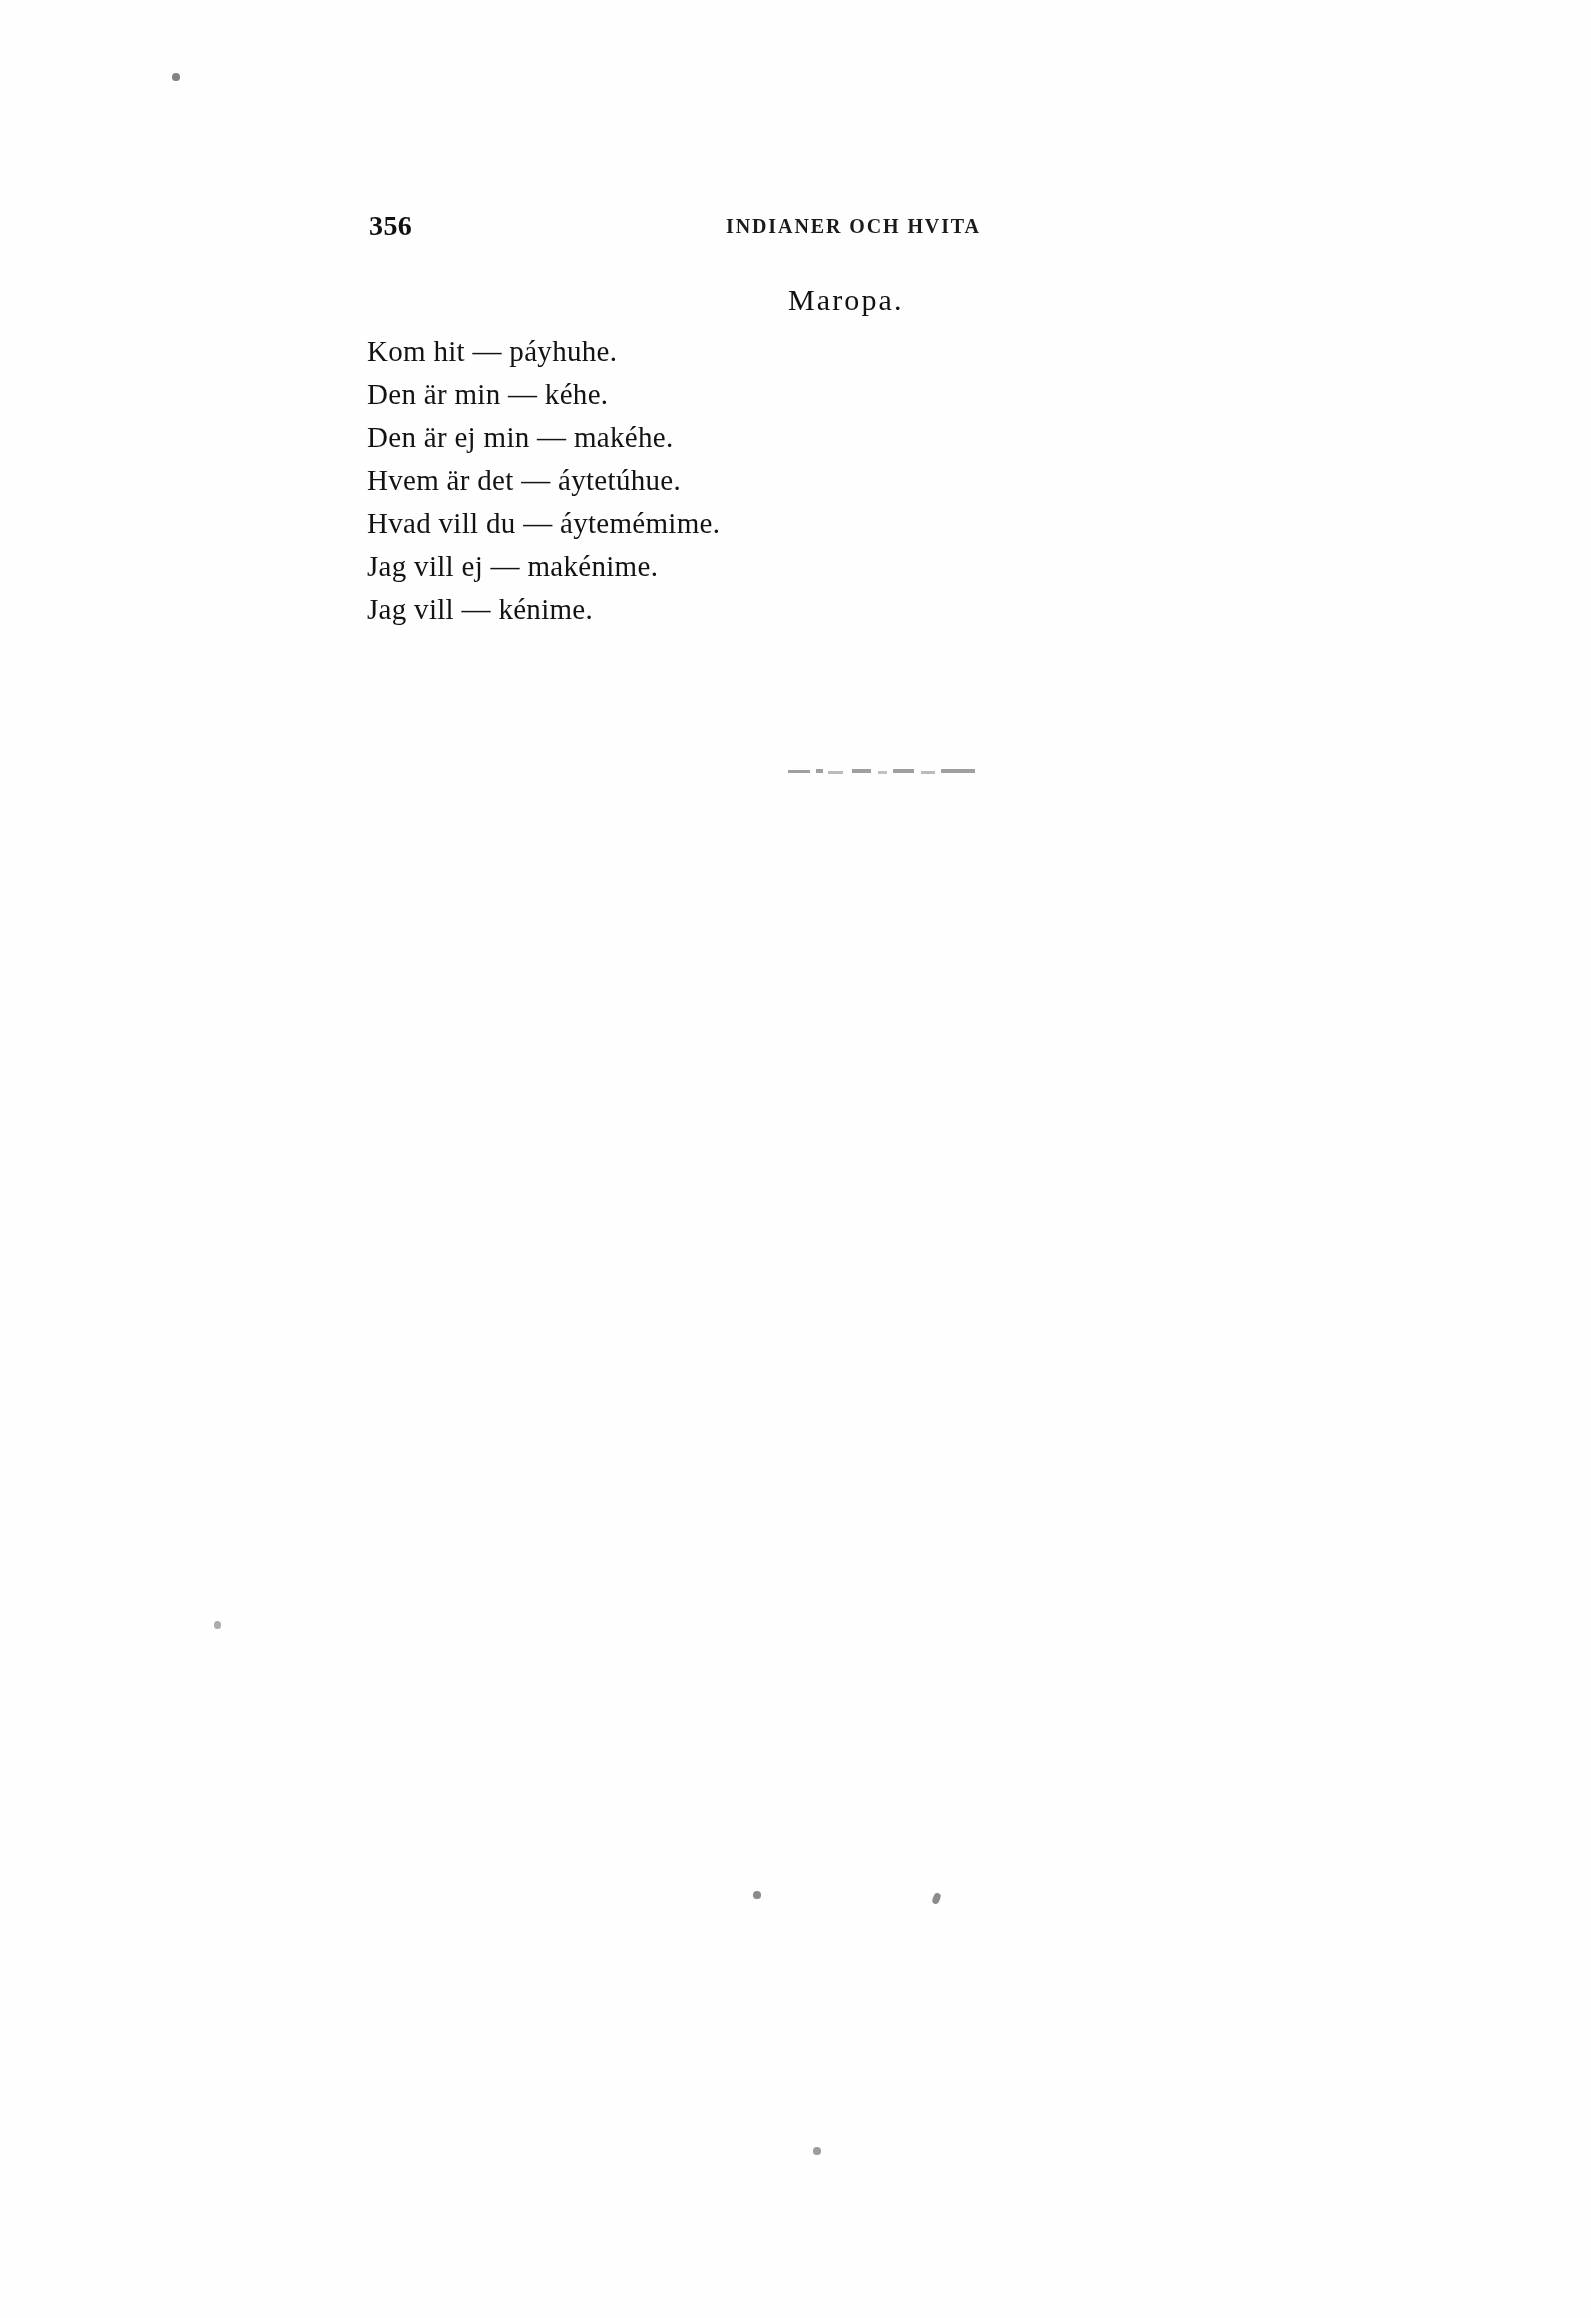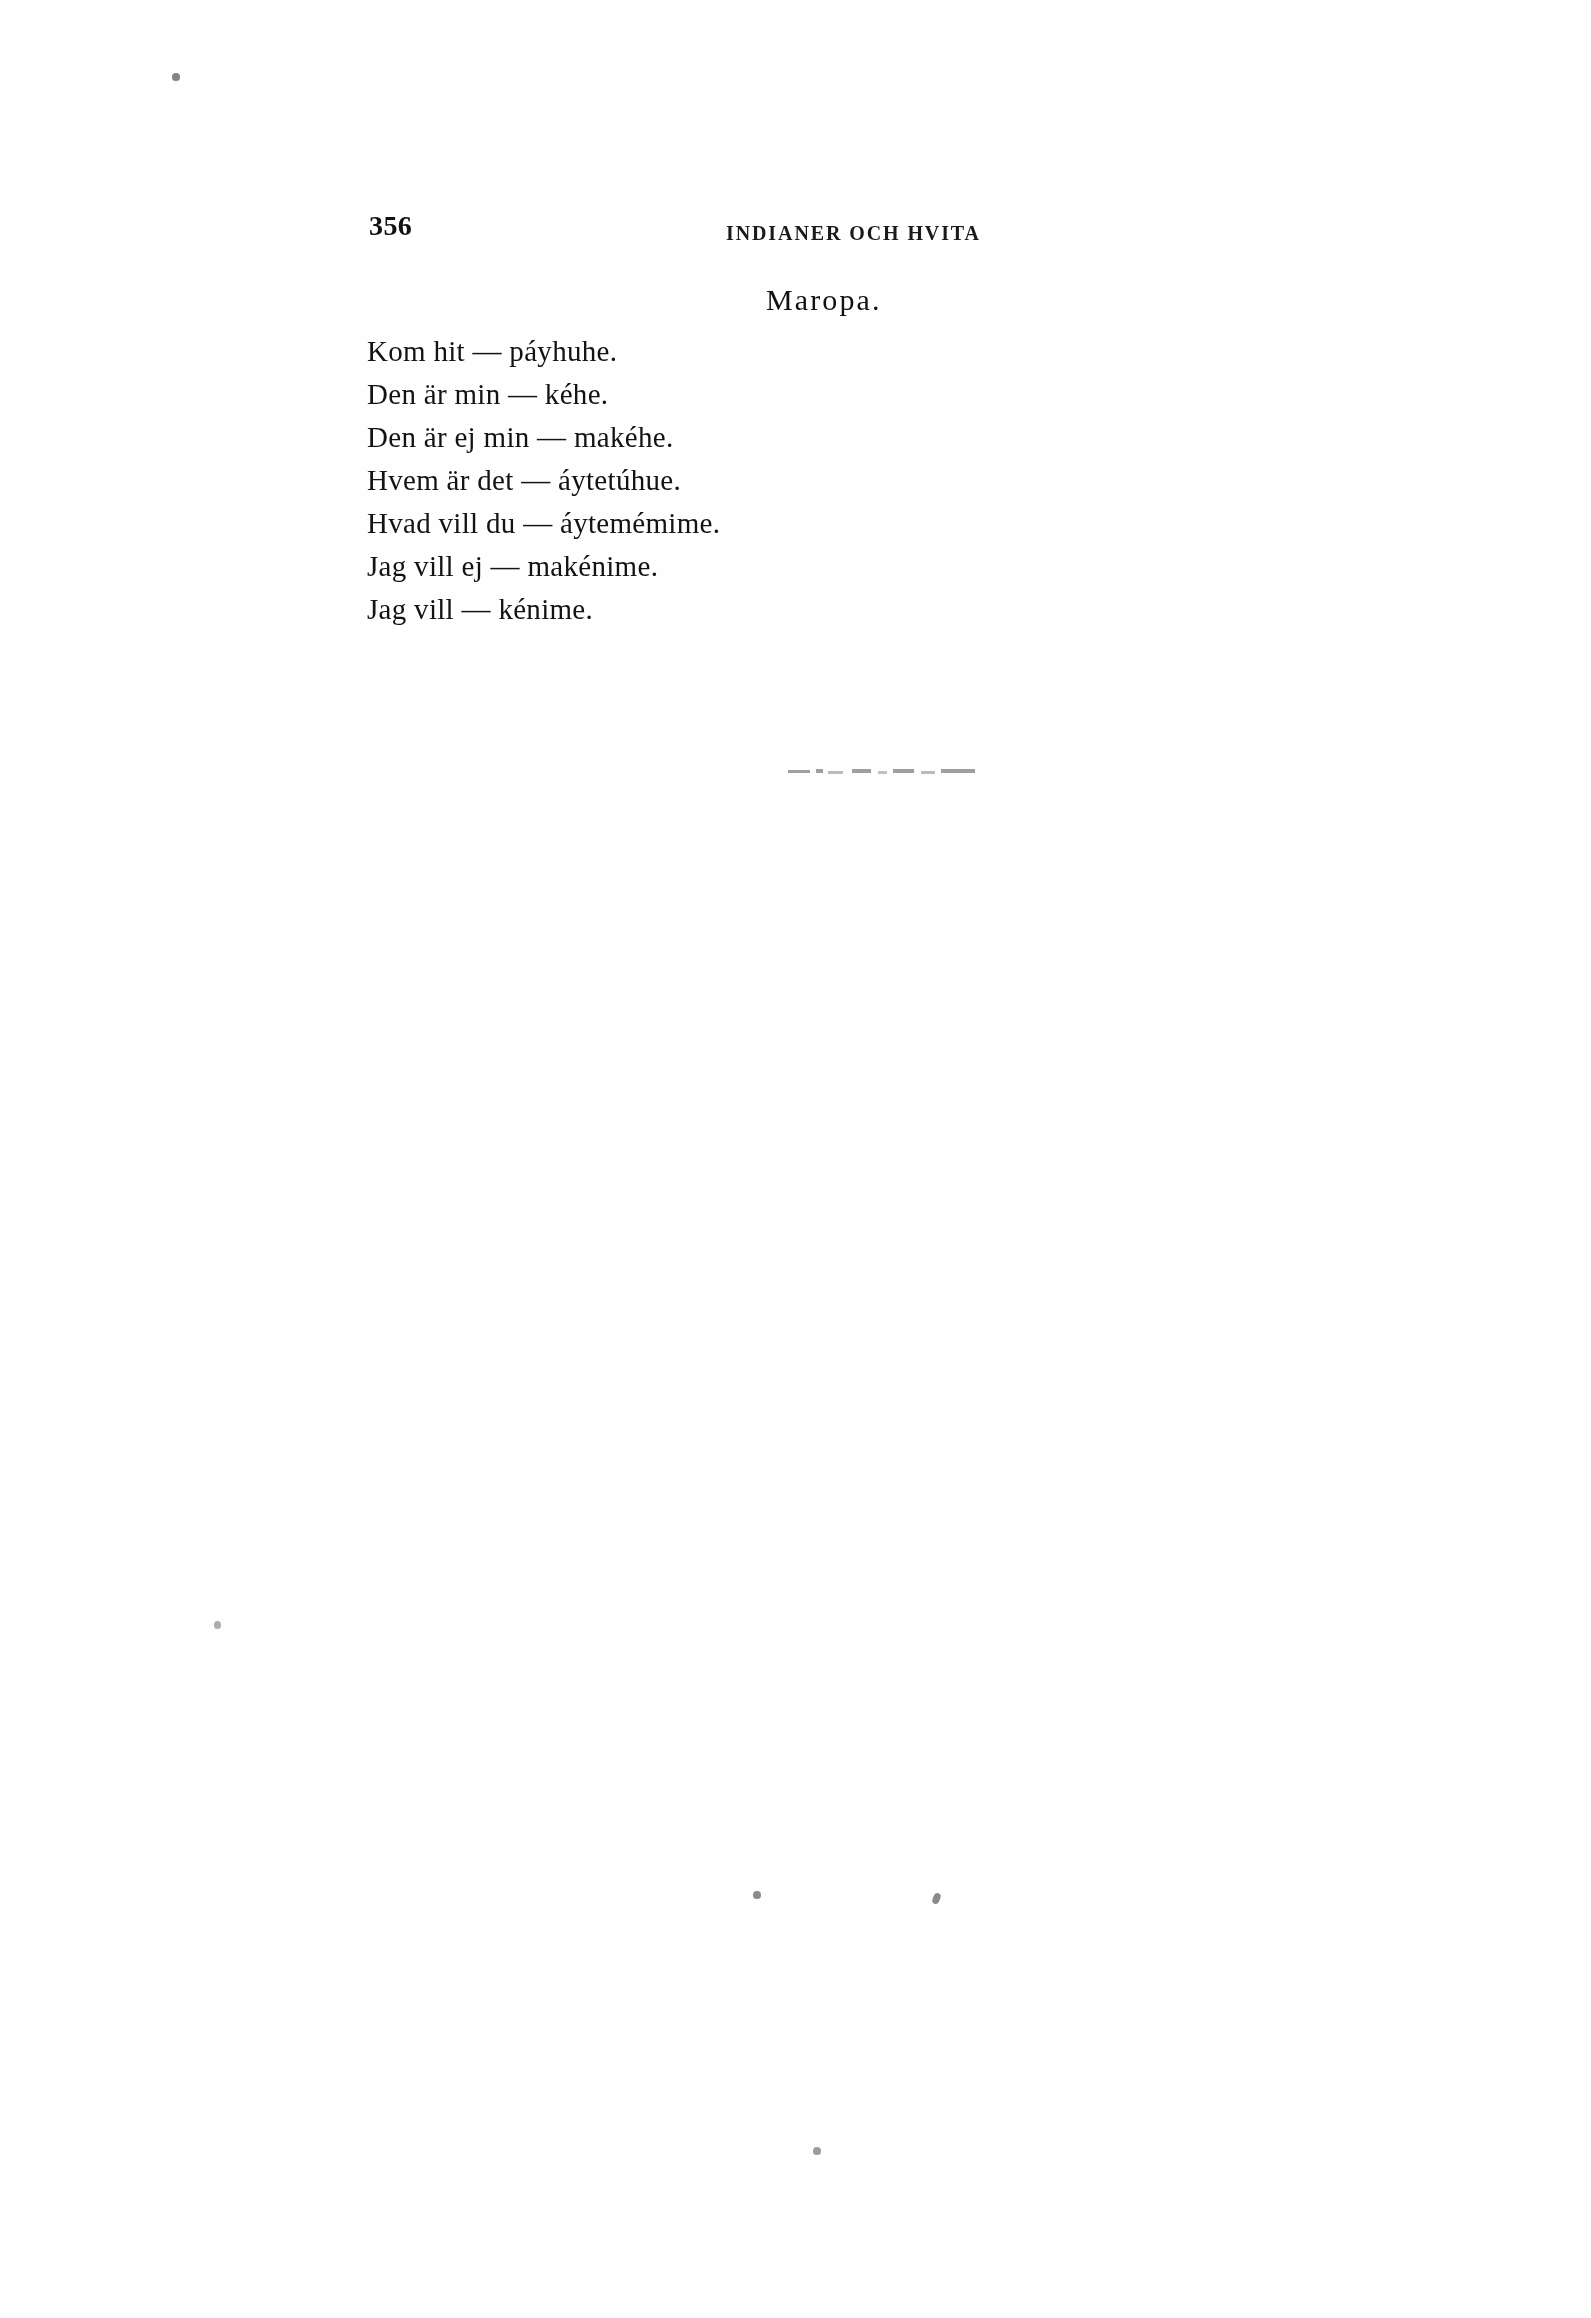--- a/index.html
+++ b/index.html
@@ -49,33 +49,33 @@
     top: 0;
     font-family: "Liberation Serif", serif;
     font-size: 28px;
     font-weight: 700;
     letter-spacing: 0.4px;
     color: #111;
   }
   .head-title {
     position: absolute;
     left: 726px;
-    top: 12px;
+    top: 5px;
     font-family: "Liberation Serif", serif;
     font-size: 20px;
     font-weight: 600;
     letter-spacing: 1.9px;
     color: #1a1a1a;
     white-space: nowrap;
   }
 
   
   .section-heading {
     position: absolute;
-    left: 766px;
+    left: 788px;
     top: 283px;
     font-size: 30px;
     letter-spacing: 2.1px;
     color: #111;
     white-space: nowrap;
   }
 
   
   .vocab {
     position: absolute;

